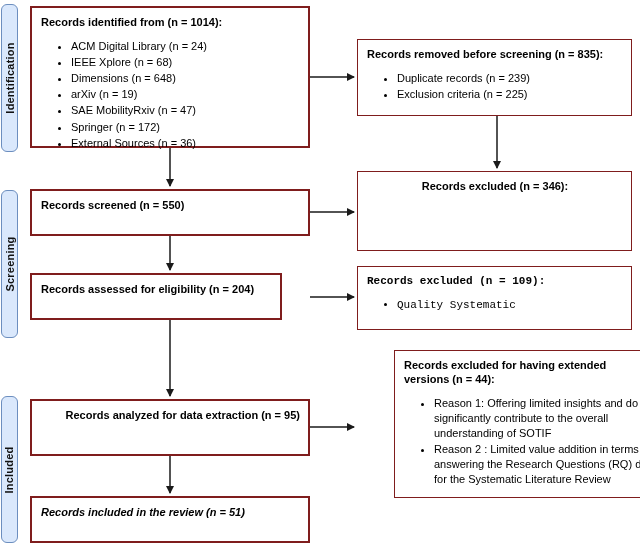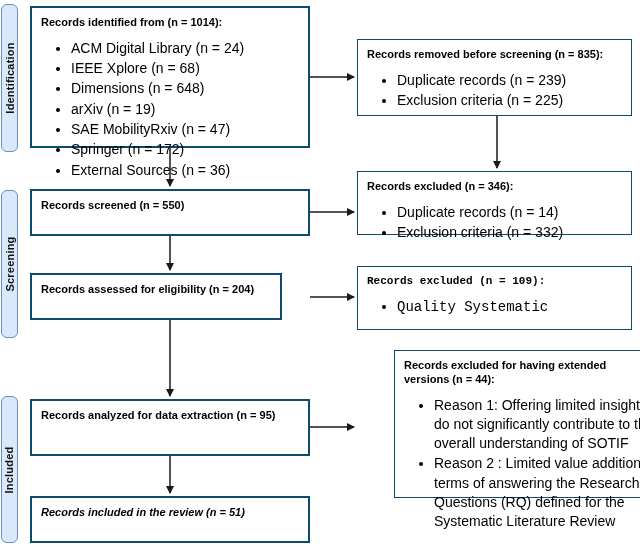--- a/index.html
+++ b/index.html
@@ -10,29 +10,29 @@
   .stage{
     position:absolute;left:1px;width:17px;
     background:#dae8fc;border:1.5px solid #6c8ebf;border-radius:6px;
     box-sizing:border-box;display:flex;align-items:center;justify-content:center;
   }
   .stage span{
     transform:rotate(-90deg);white-space:nowrap;
     font-size:11px;font-weight:bold;color:#111;letter-spacing:.2px;
   }
   .box{
-    position:absolute;background:#fff;border:2px solid #0c4a6e;
+    position:absolute;background:#fff;border:2px solid #7f1d1d;
     box-sizing:border-box;padding:8px 8px 4px 9px;
   }
   .box.right{border-width:1.5px;}
   .box-title{font-size:11px;font-weight:bold;line-height:1.25;color:#000;}
   .box-extended .box-title{max-width:240px;}
   ul.bullets{
     margin:9px 0 0 0;padding:0 2px 11px 30px;list-style-type:disc;
-    font-size:14px;line-height:1.38;color:#000;
+    font-size:11px;line-height:1.38;color:#000;
   }
   ul.bullets li{margin:0 0 1px 0;}
   #arrows{position:absolute;left:0;top:0;pointer-events:none;}
 </style>
 </head>
 <body>
 
 <div id="canvas">
 
   <div class="stage" style="top:4px;height:148px;">
@@ -59,42 +59,38 @@
   </div>
 
   <div class="box left" style="left:30px;top:189px;width:280px;height:47px;">
     <div class="box-title">Records screened (n = 550)</div>
   </div>
 
   <div class="box left" style="left:30px;top:273px;width:252px;height:47px;">
     <div class="box-title">Records assessed for eligibility (n = 204)</div>
   </div>
 
-  <div class="box left" style="left:30px;top:399px;width:280px;height:57px;">
+  <div class="box left" style="left:30px;top:399px;width:280px;height:57px;text-align:right;">
     <div class="box-title">Records analyzed for data extraction (n = 95)</div>
   </div>
 
   <div class="box left" style="left:30px;top:496px;width:280px;height:47px;font-style:italic;">
     <div class="box-title">Records included in the review (n = 51)</div>
   </div>
 
   <div class="box right" style="left:357px;top:39px;width:275px;height:77px;">
     <div class="box-title">Records removed before screening (n = 835):</div>
     <ul class="bullets">
         <li>Duplicate records (n = 239)</li>
         <li>Exclusion criteria (n = 225)</li>
       </ul>
   </div>
 
-  <div class="box right" style="left:357px;top:171px;width:275px;height:64px;">
+  <div class="box right" style="left:357px;top:171px;width:275px;height:80px;text-align:center;">
     <div class="box-title">Records excluded (n = 346):</div>
-    <ul class="bullets">
-        <li>Duplicate records (n = 14)</li>
-        <li>Exclusion criteria (n = 332)</li>
-      </ul>
   </div>
 
   <div class="box right" style="left:357px;top:266px;width:275px;height:64px;font-family:Liberation Mono, monospace;">
     <div class="box-title">Records excluded (n = 109):</div>
     <ul class="bullets">
         <li>Quality Systematic</li>
       </ul>
   </div>
 
   <div class="box right box-extended" style="left:357px;top:350px;width:293px;height:148px;margin-left:37px;">

